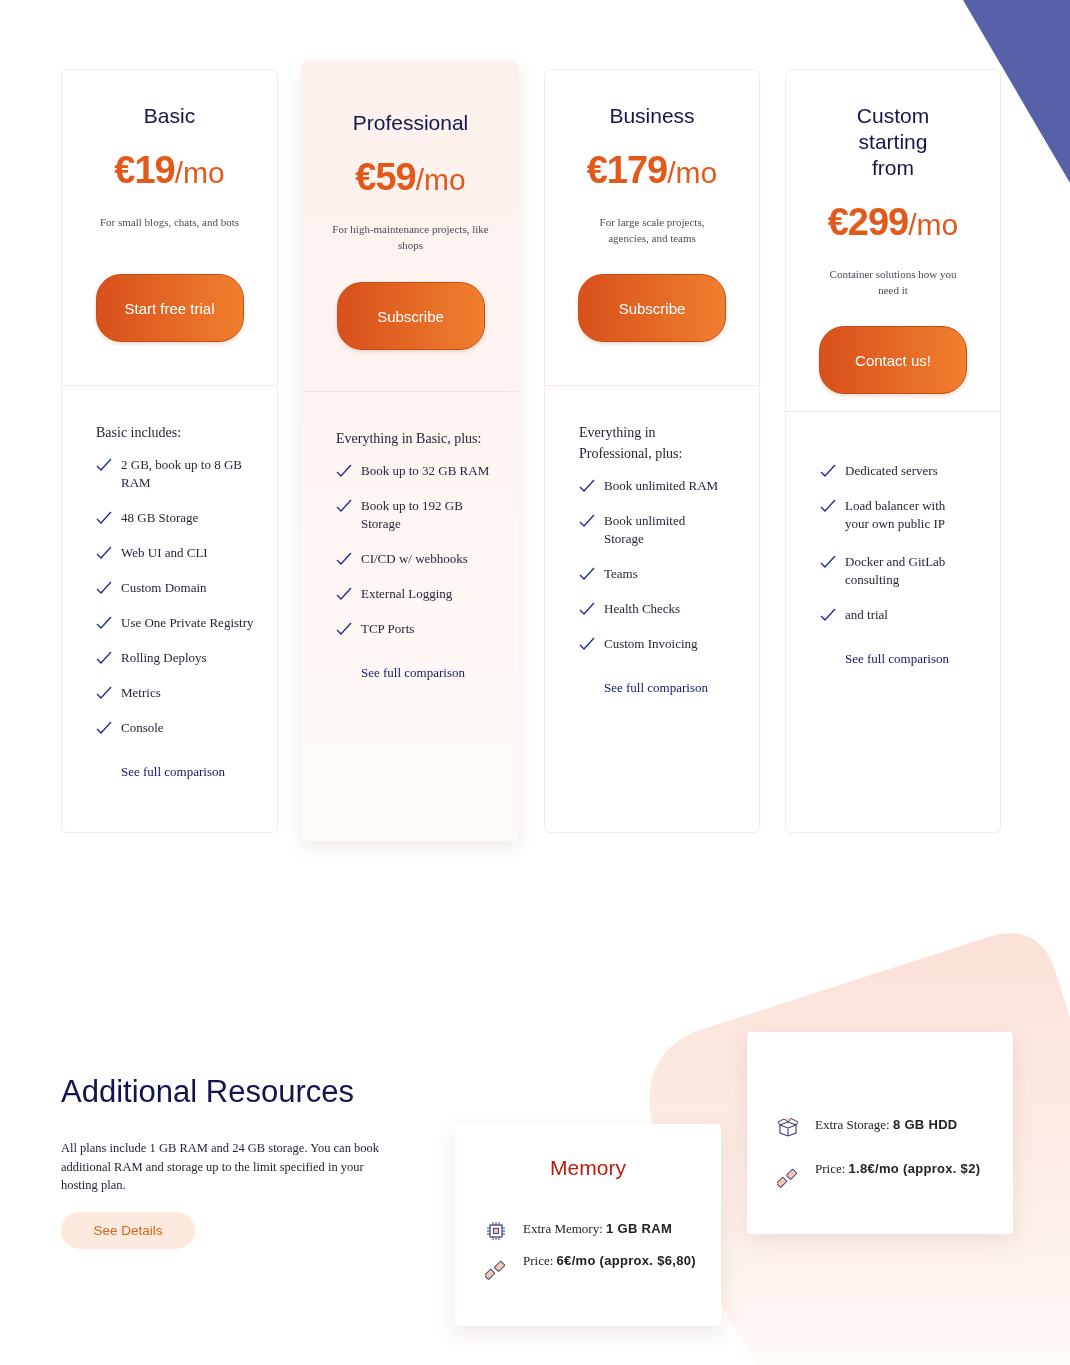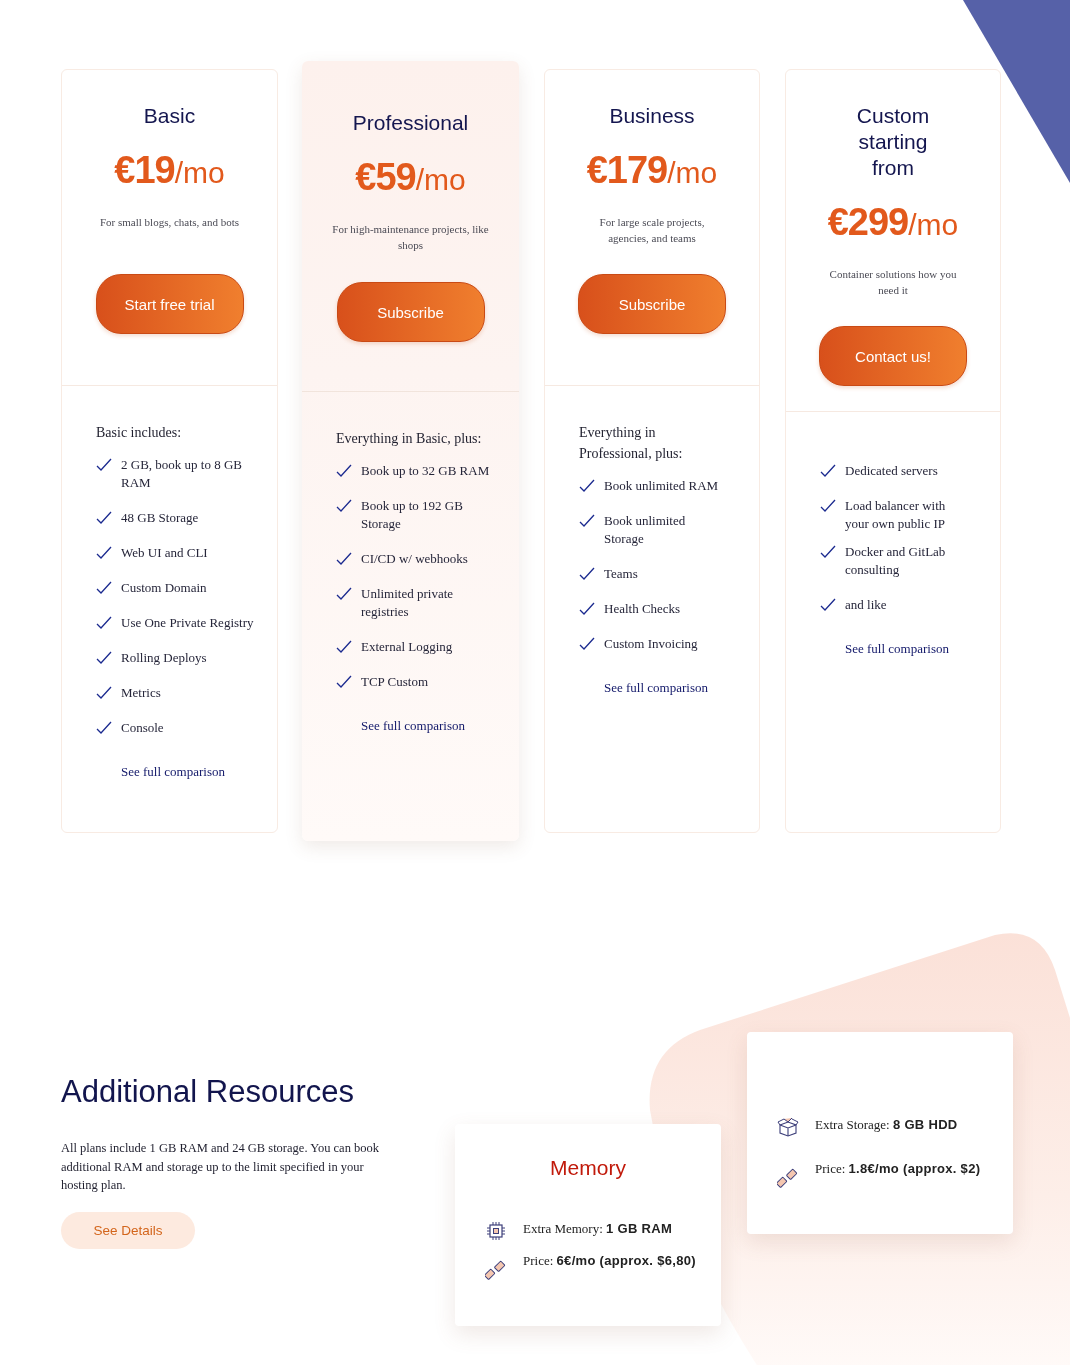--- a/index.html
+++ b/index.html
@@ -17,21 +17,21 @@
     border: none; box-shadow: 0 6px 18px rgba(120,80,60,0.12);
   }
   .card-top { text-align: center; border-bottom: 1px solid #f6e9e1; }
   .plan-name { color: #14164f; font-size: 21px; font-weight: 500; line-height: 26px; }
   .price { color: #e2591c; font-weight: 700; white-space: nowrap; }
   .price .amount { font-size: 38px; letter-spacing: -1px; }
   .price .per { font-size: 30px; font-weight: 400; }
   .desc { color: #4b4b55; font-size: 11px; line-height: 16px; font-family: "Liberation Serif", serif; }
   .cta {
     display: inline-flex; align-items: center; justify-content: center;
-    width: 148px; height: 60px; border-radius: 25px;
+    width: 148px; height: 68px; border-radius: 25px;
     background: linear-gradient(90deg, #d8501b 0%, #f07f2e 100%);
     color: #fff; font-size: 15px; font-weight: 500; border: 1px solid #c94a15;
     box-shadow: 0 2px 4px rgba(200,80,20,0.2); cursor: pointer;
   }
   .features { padding-left: 34px; padding-right: 16px; }
   .feat-head { color: #1f1f2e; font-size: 14px; line-height: 21px; font-family: "Liberation Serif", serif; }
   .feat-list { list-style: none; }
   .feat-item { display: flex; align-items: flex-start; font-size: 13px; line-height: 18px; color: #26263a; font-family: "Liberation Serif", serif; }
   .check { width: 16px; height: 14px; margin-right: 9px; margin-top: 2px; flex: 0 0 16px; }
   .compare-link { color: #13196a; font-size: 13px; font-family: "Liberation Serif", serif; text-decoration: none; display: inline-block; margin-left: 25px; }
@@ -158,33 +158,27 @@
       <li class="feat-item" style="margin-bottom:17px;">
           <svg class="check" viewBox="0 0 16 14">
             <path d="M1,8 L5,12 L15,1" fill="none" stroke="#1b2a8f" stroke-width="1.3"></path>
           </svg>
           <span>CI/CD w/ webhooks</span>
         </li>
       <li class="feat-item" style="margin-bottom:17px;">
           <svg class="check" viewBox="0 0 16 14">
             <path d="M1,8 L5,12 L15,1" fill="none" stroke="#1b2a8f" stroke-width="1.3"></path>
           </svg>
-          <span>Unlimited private registries</span>
-        </li>
-      <li class="feat-item" style="margin-bottom:17px;">
-          <svg class="check" viewBox="0 0 16 14">
-            <path d="M1,8 L5,12 L15,1" fill="none" stroke="#1b2a8f" stroke-width="1.3"></path>
-          </svg>
           <span>External Logging</span>
         </li>
       <li class="feat-item" style="margin-bottom:25px;">
           <svg class="check" viewBox="0 0 16 14">
             <path d="M1,8 L5,12 L15,1" fill="none" stroke="#1b2a8f" stroke-width="1.3"></path>
           </svg>
-          <span>TCP Custom</span>
+          <span>TCP Ports</span>
         </li>
     </ul>
     <a class="compare-link">See full comparison</a>
   </div>
 </div>
 
 <div class="card" style="left:544px;top:69px;width:216px;height:764px;">
   <div class="card-top" style="height:316px;padding-top:33px;">
     <div class="plan-name">Business</div>
     <div class="price" style="margin-top:20px;">
@@ -241,37 +235,37 @@
     <div style="margin-top:28px;"><span class="cta">Contact us!</span></div>
   </div>
   <div class="features" style="padding-top:50px;">
     <ul class="feat-list">
       <li class="feat-item" style="margin-bottom:17px;">
           <svg class="check" viewBox="0 0 16 14">
             <path d="M1,8 L5,12 L15,1" fill="none" stroke="#1b2a8f" stroke-width="1.3"></path>
           </svg>
           <span>Dedicated servers</span>
         </li>
-      <li class="feat-item" style="margin-bottom:10px;">
+      <li class="feat-item" style="margin-bottom:20px;">
           <svg class="check" viewBox="0 0 16 14">
             <path d="M1,8 L5,12 L15,1" fill="none" stroke="#1b2a8f" stroke-width="1.3"></path>
           </svg>
           <span style="width:110px;">Load balancer with your own public IP</span>
         </li>
       <li class="feat-item" style="margin-bottom:17px;">
           <svg class="check" viewBox="0 0 16 14">
             <path d="M1,8 L5,12 L15,1" fill="none" stroke="#1b2a8f" stroke-width="1.3"></path>
           </svg>
           <span style="width:110px;">Docker and GitLab consulting</span>
         </li>
       <li class="feat-item" style="margin-bottom:25px;">
           <svg class="check" viewBox="0 0 16 14">
             <path d="M1,8 L5,12 L15,1" fill="none" stroke="#1b2a8f" stroke-width="1.3"></path>
           </svg>
-          <span>and like</span>
+          <span>and trial</span>
         </li>
     </ul>
     <a class="compare-link">See full comparison</a>
   </div>
 </div>
 
 <h2 class="add-title">Additional Resources</h2>
 <p class="add-text">All plans include 1 GB RAM and 24 GB storage. You can book additional RAM and storage up to the limit specified in your hosting plan.</p>
 <div class="details-btn">See Details</div>
 

